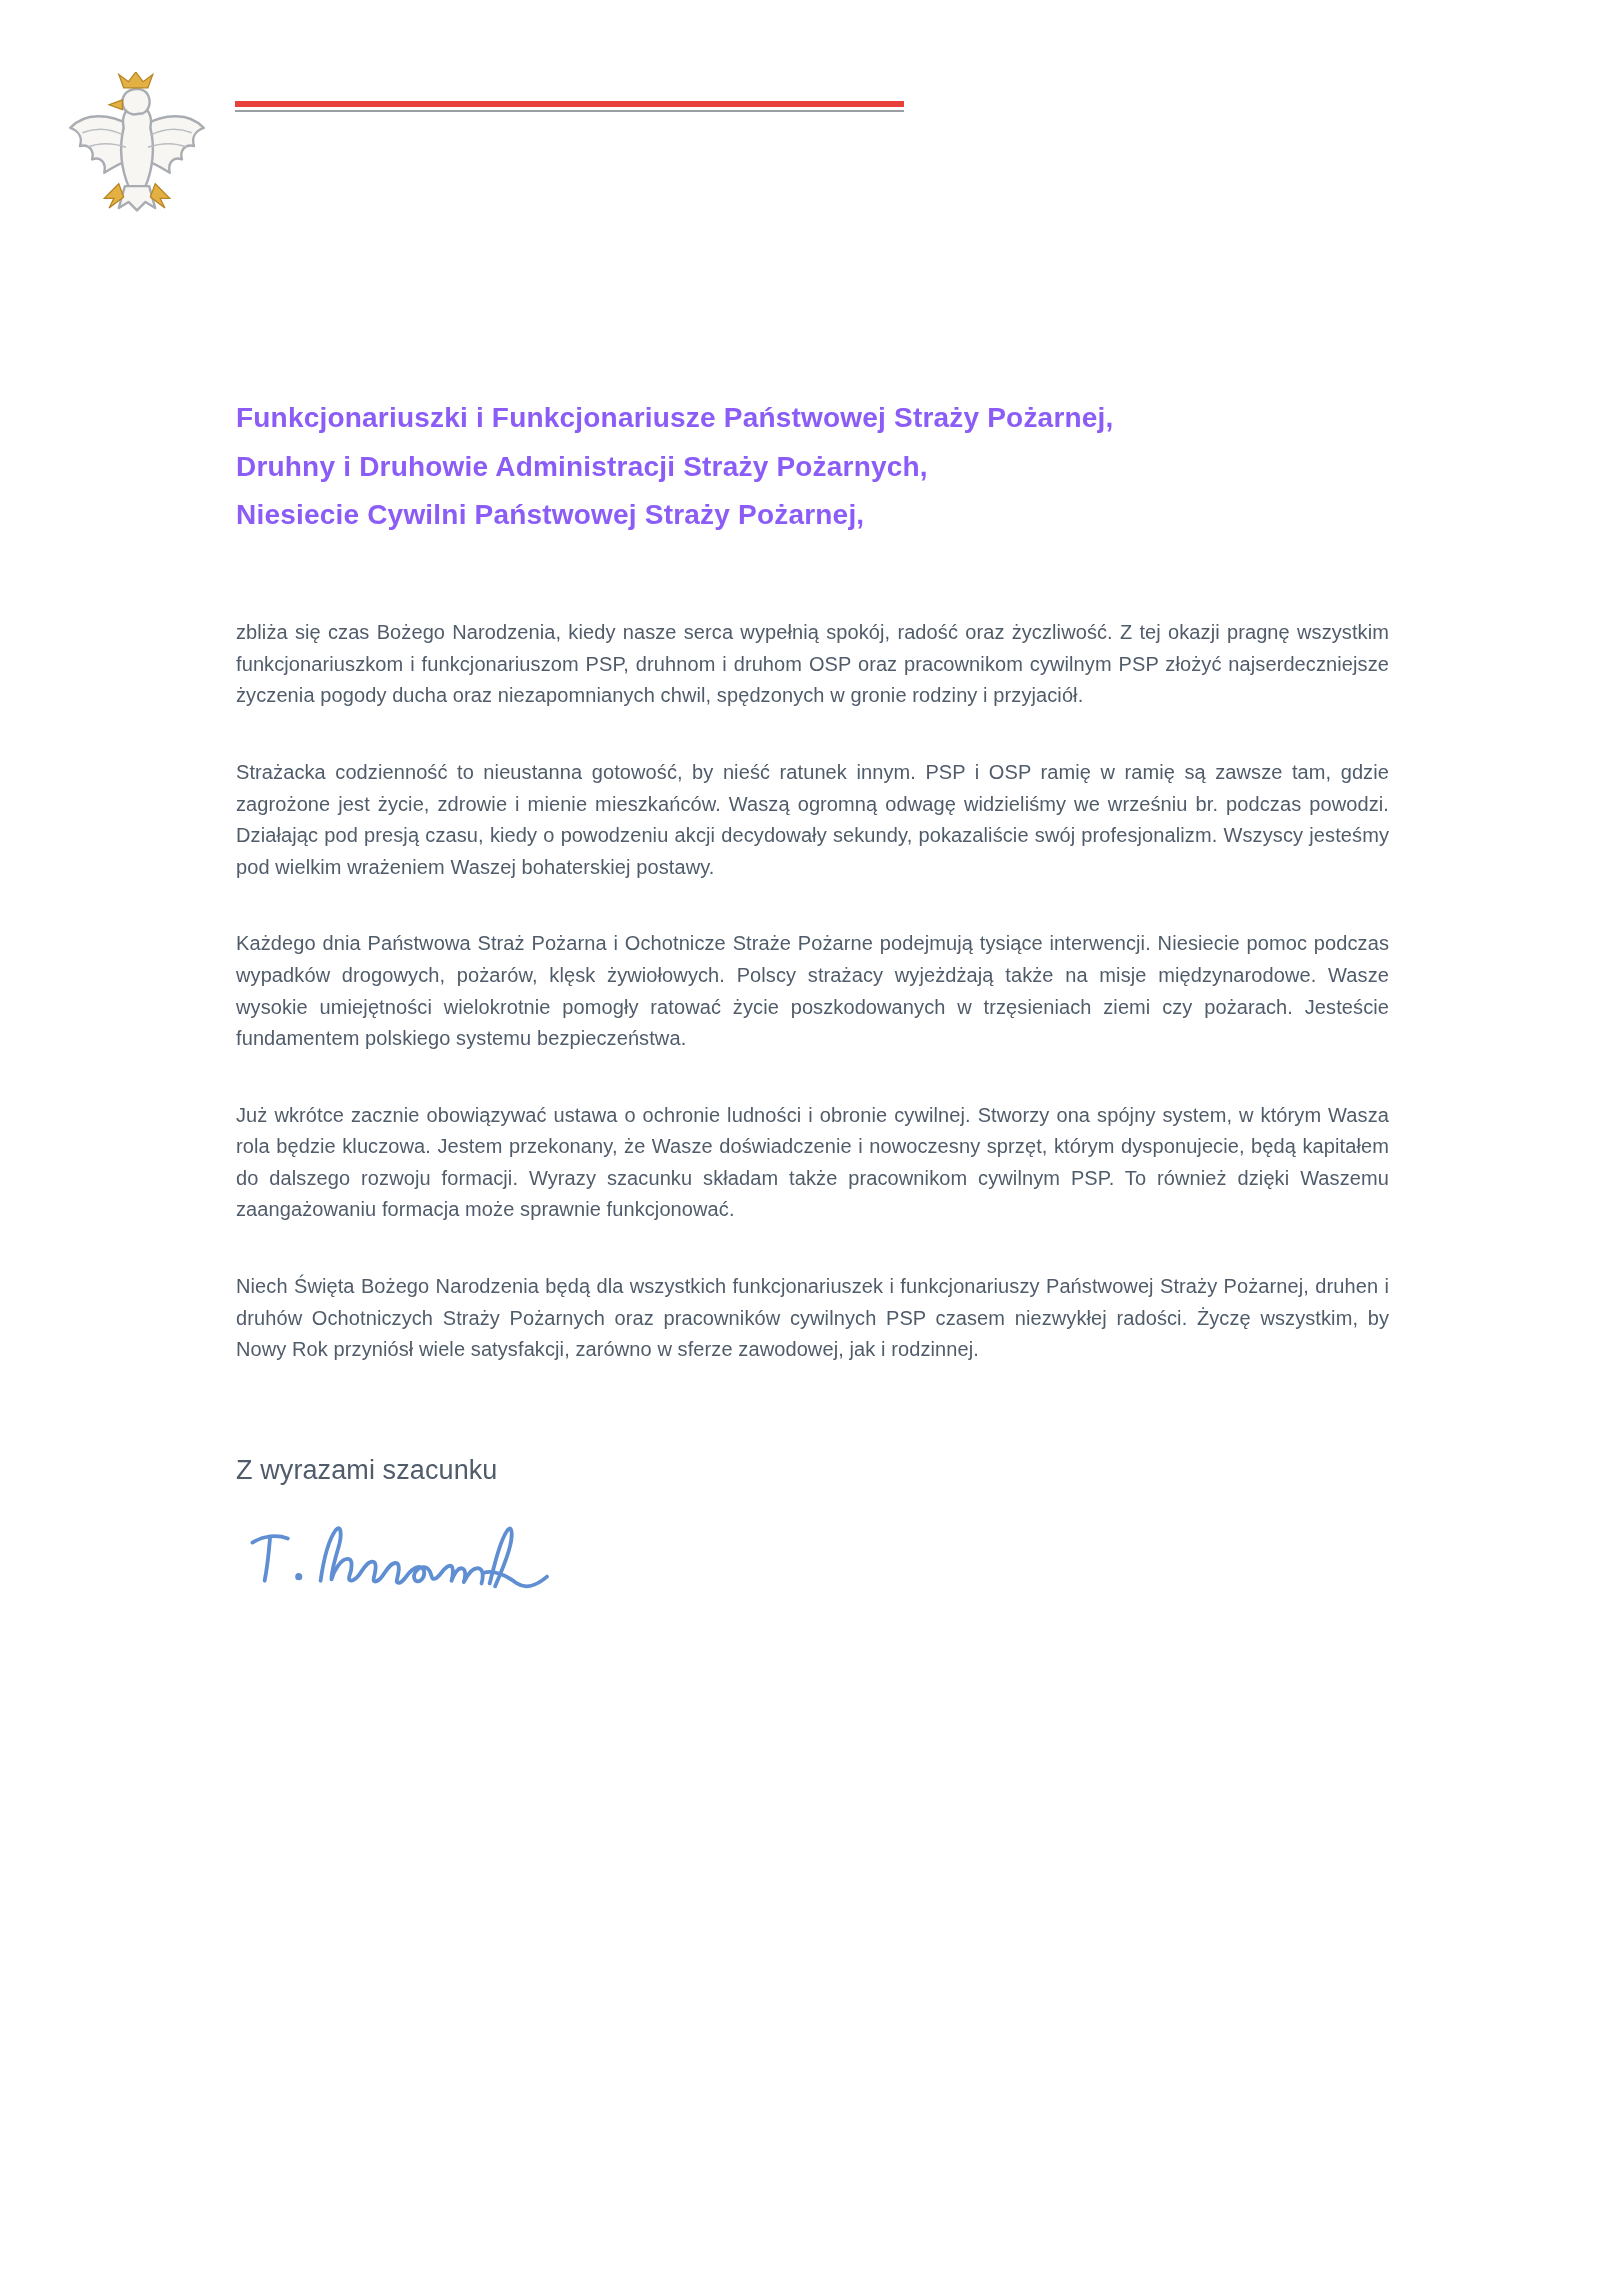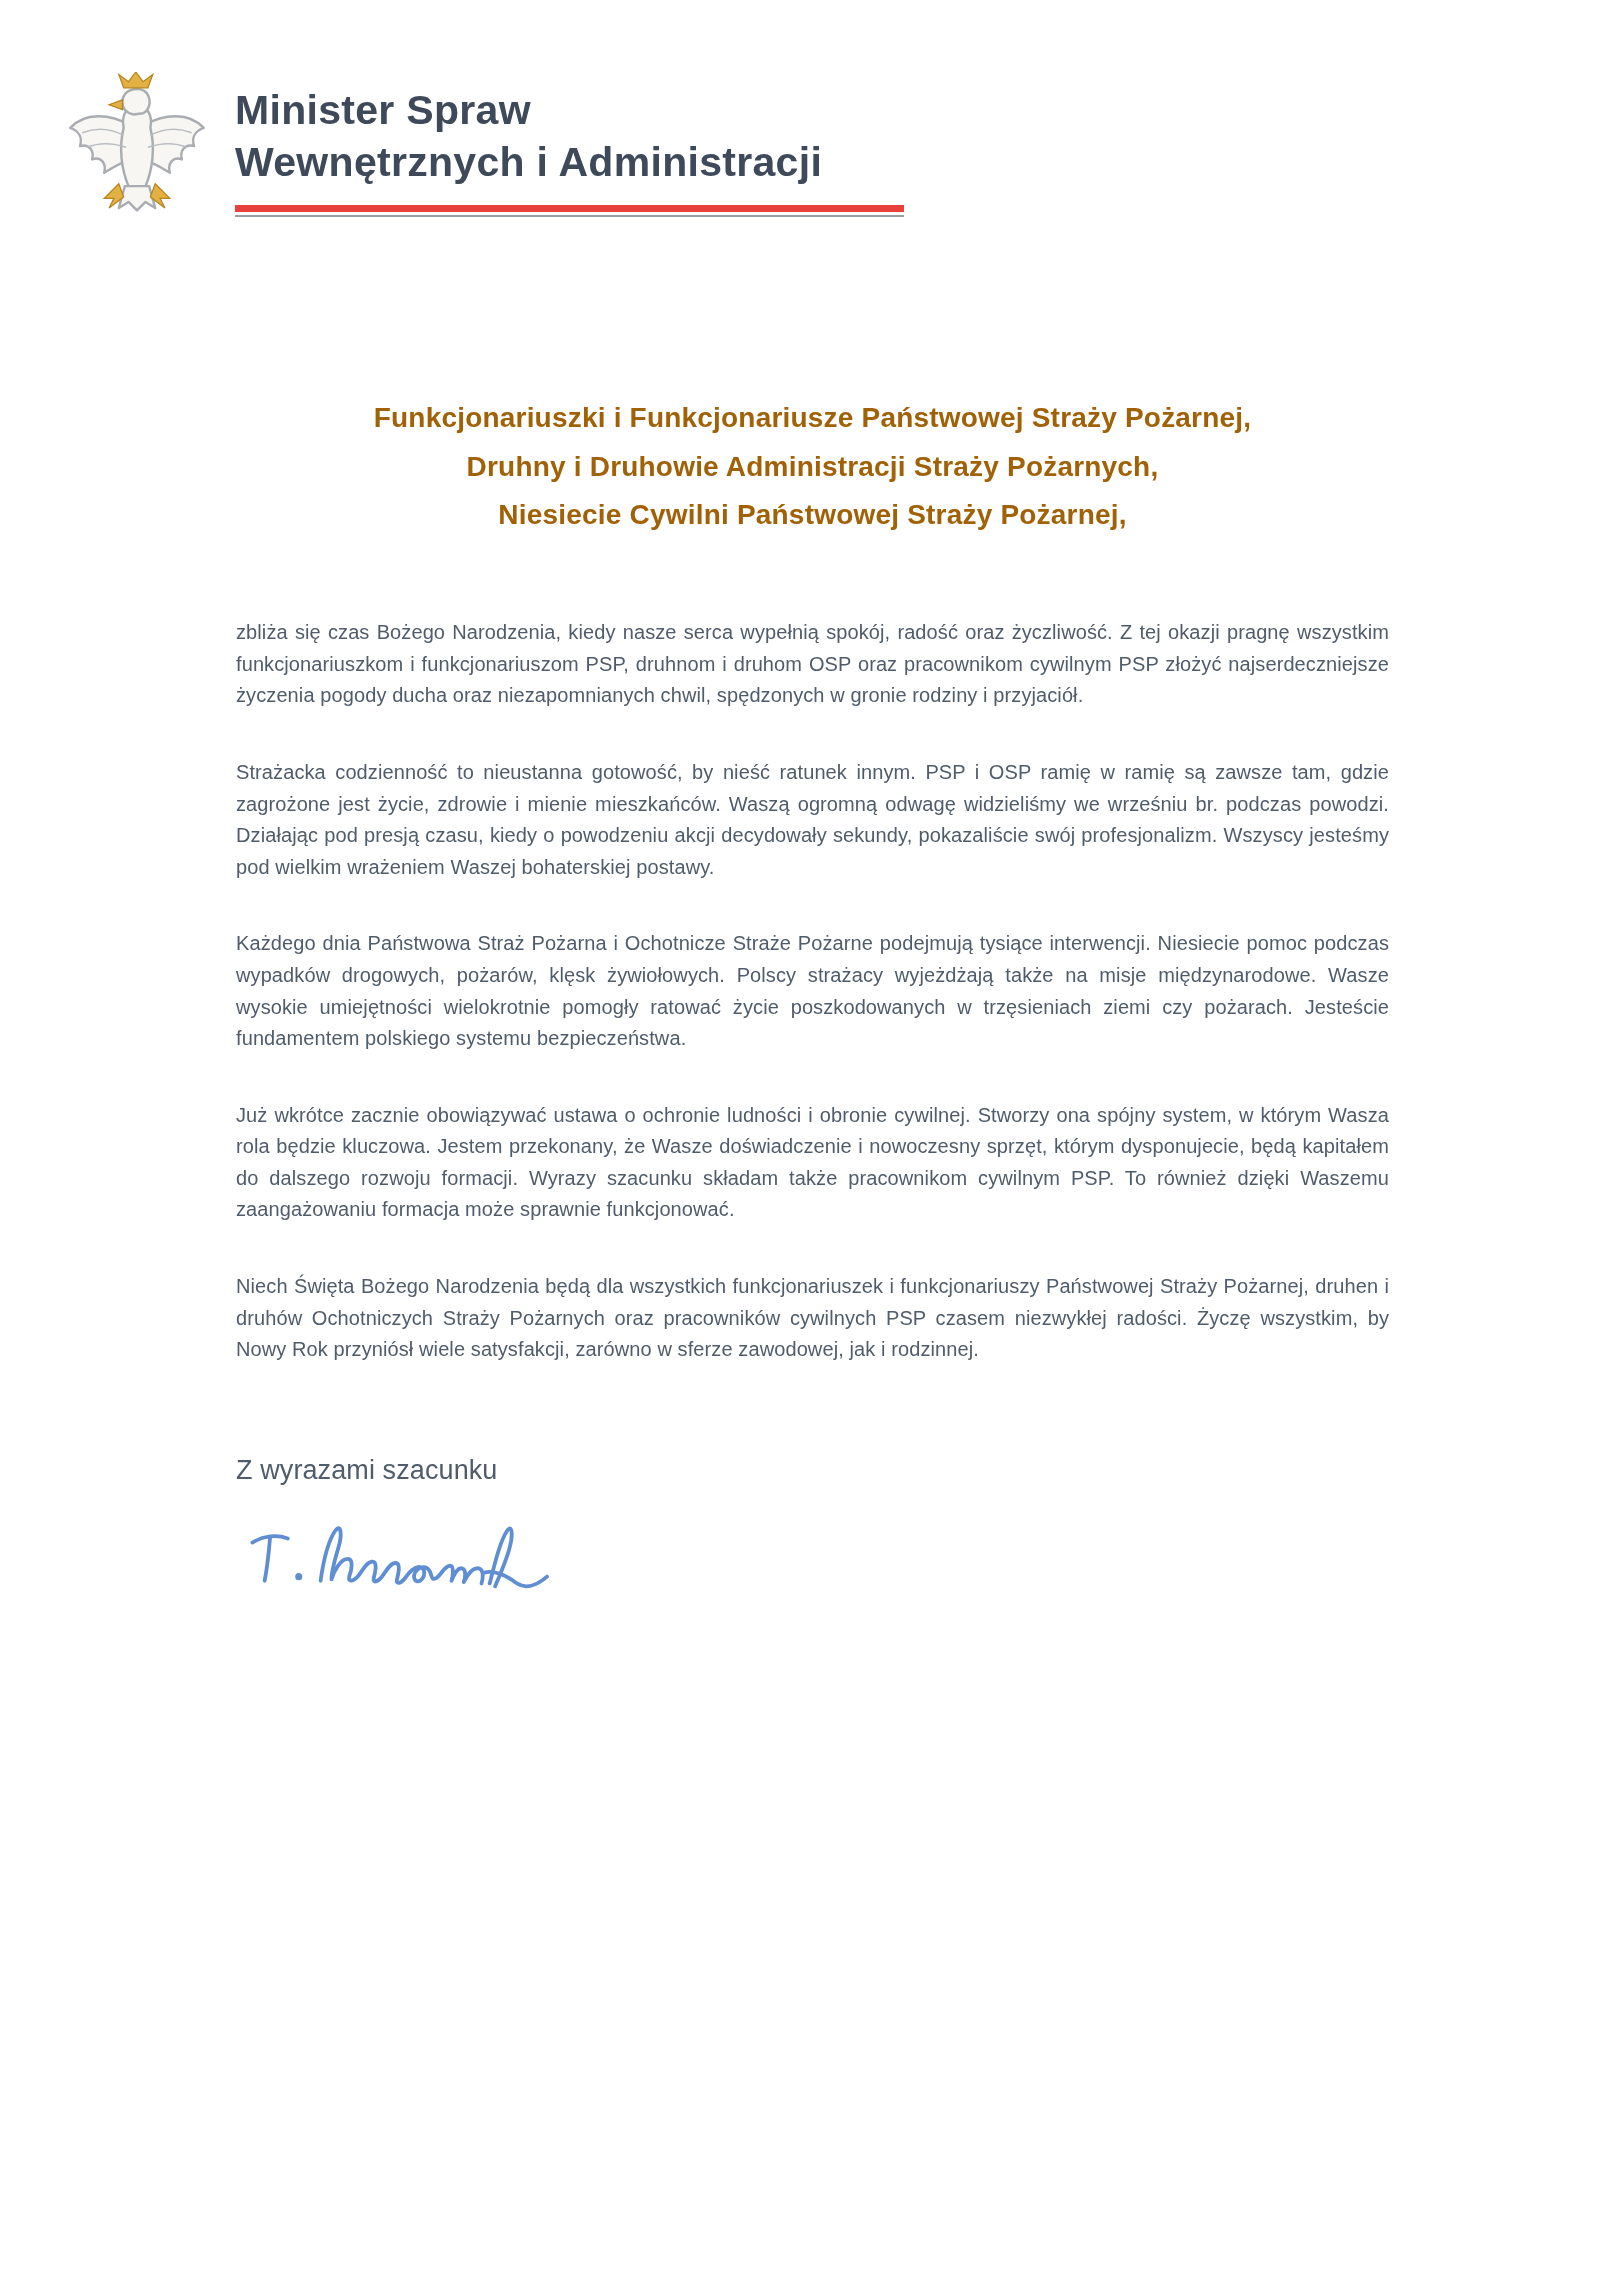--- a/index.html
+++ b/index.html
@@ -56,24 +56,23 @@
   
   .letter{
     position:absolute;
     left:236px;
     right:210px;
     top:394px;
   }
   .salutation{
     font-size:28px;
     font-weight:700;
-    color:#a16207;
+    color:#8b5cf6;
     line-height:1.74;
     letter-spacing:0.2px;
-    text-align:center;
   }
   .body-paragraphs{
     margin-top:77px;
   }
   .body-paragraphs p{
     margin:0 0 45px 0;
     font-size:20px;
     line-height:1.58;
     text-align:justify;
     letter-spacing:0.1px;
@@ -118,24 +117,20 @@
     <path d="M80 92 L92 104 L84 104 L88 112 L76 103 Z" fill="var(--crown_gold)" stroke="#b5831f" stroke-width="1"></path>
     <g stroke="#b9bdc2" stroke-width="1.2" fill="none">
       <path d="M20 50 C30 46 42 46 54 52"></path>
       <path d="M24 62 C34 58 44 58 56 62"></path>
       <path d="M110 50 C100 46 88 46 76 52"></path>
       <path d="M106 62 C96 58 86 58 74 62"></path>
     </g>
   </svg>
 
   <div class="header-text">
-    <div class="ministry-title">
-      <div>Minister Spraw</div>
-      <div>Wewnętrznych i Administracji</div>
-    </div>
     <div class="header-rule">
       <div class="red"></div>
       <div class="gray"></div>
     </div>
   </div>
 
   <div class="letter">
 
     <div class="salutation">
       <div>Funkcjonariuszki i Funkcjonariusze Państwowej Straży Pożarnej,</div>

